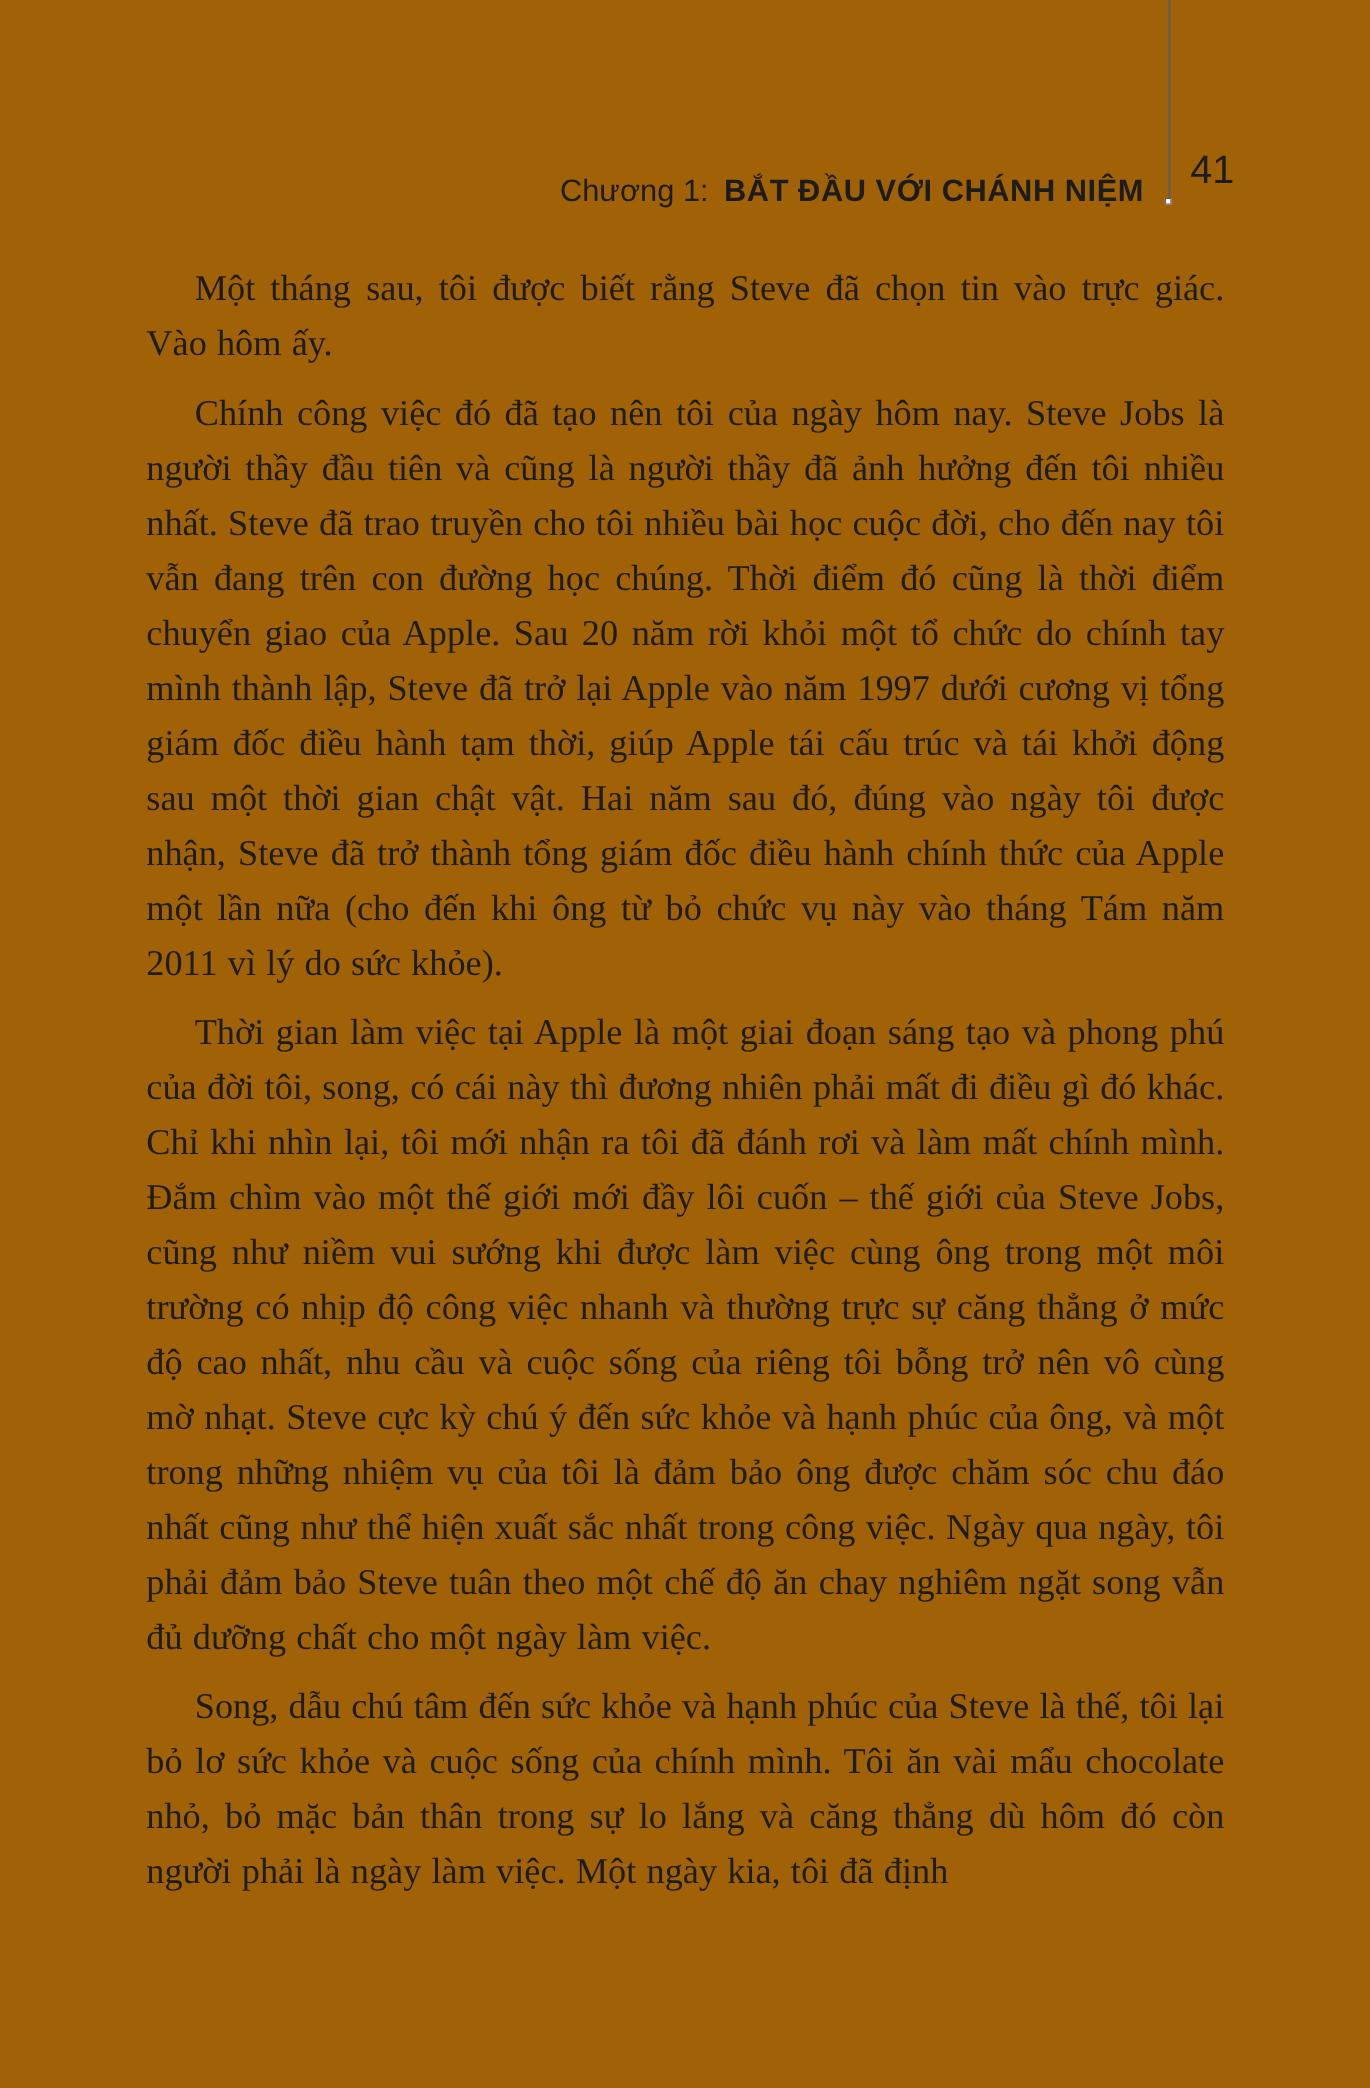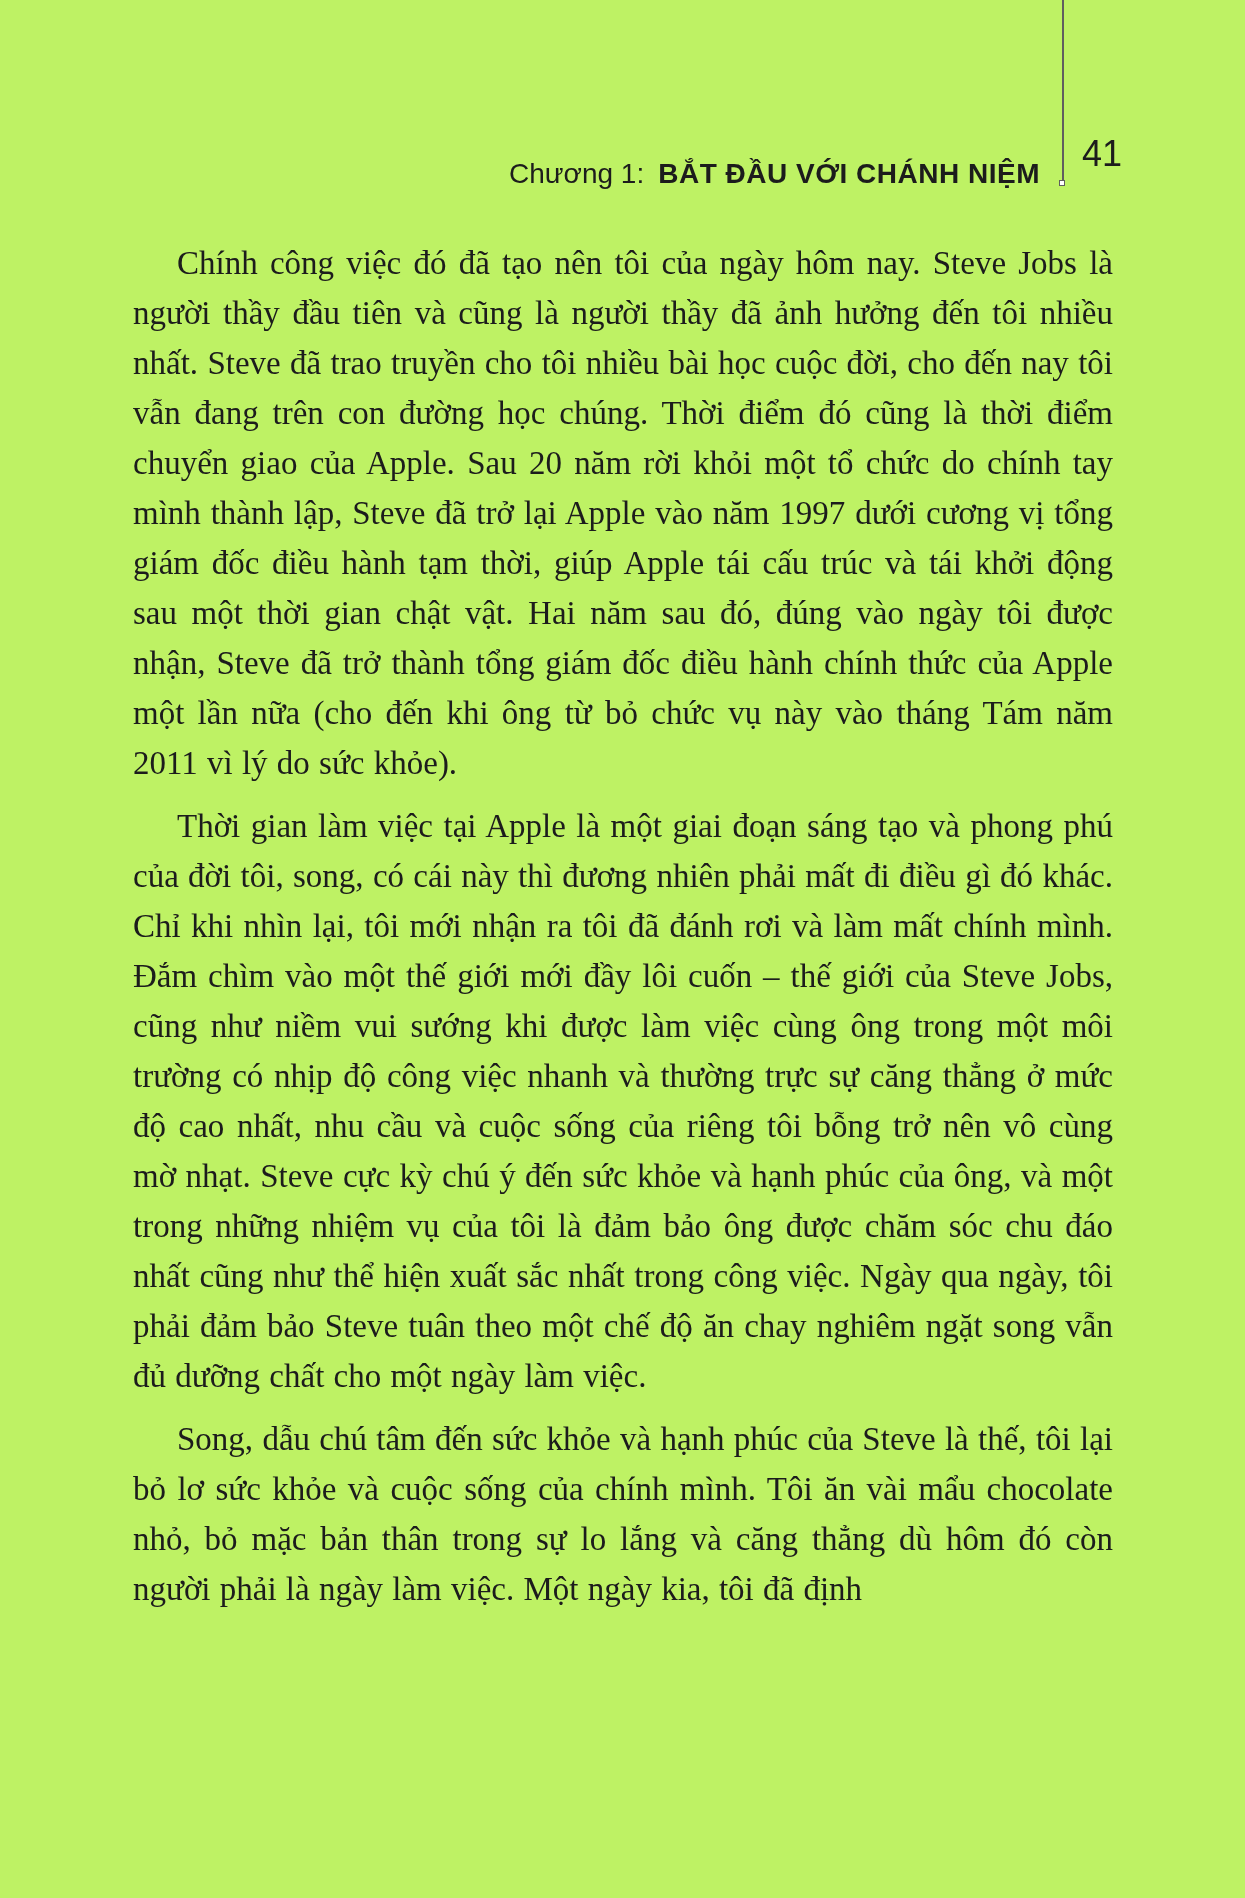--- a/index.html
+++ b/index.html
@@ -4,21 +4,21 @@
 <style>
   html, body {
     margin: 0;
     padding: 0;
     background: #ffffff;
   }
   .page {
     position: relative;
     width: 1245px;
     height: 1898px;
-    background: #bef264;
+    background: #a16207;
     overflow: hidden;
     font-family: "Liberation Serif", serif;
     color: #1c1c1c;
   }
   
   .running-header {
     position: absolute;
     top: 158px;
     right: 205px;
     white-space: nowrap;
@@ -87,18 +87,19 @@
   <div class="header-rule"></div>
   <div class="header-rule-dot"></div>
 
   <div class="running-header">
     <span class="chapter-label">Chương 1:</span><span class="chapter-title">BẮT ĐẦU VỚI CHÁNH NIỆM</span>
   </div>
 
   <div class="page-number">41</div>
 
   <div class="body-text">
+    <p>Một tháng sau, tôi được biết rằng Steve đã chọn tin vào trực giác. Vào hôm ấy.</p>
     <p>Chính công việc đó đã tạo nên tôi của ngày hôm nay. Steve Jobs là người thầy đầu tiên và cũng là người thầy đã ảnh hưởng đến tôi nhiều nhất. Steve đã trao truyền cho tôi nhiều bài học cuộc đời, cho đến nay tôi vẫn đang trên con đường học chúng. Thời điểm đó cũng là thời điểm chuyển giao của Apple. Sau 20 năm rời khỏi một tổ chức do chính tay mình thành lập, Steve đã trở lại Apple vào năm 1997 dưới cương vị tổng giám đốc điều hành tạm thời, giúp Apple tái cấu trúc và tái khởi động sau một thời gian chật vật. Hai năm sau đó, đúng vào ngày tôi được nhận, Steve đã trở thành tổng giám đốc điều hành chính thức của Apple một lần nữa (cho đến khi ông từ bỏ chức vụ này vào tháng Tám năm 2011 vì lý do sức khỏe).</p>
     <p>Thời gian làm việc tại Apple là một giai đoạn sáng tạo và phong phú của đời tôi, song, có cái này thì đương nhiên phải mất đi điều gì đó khác. Chỉ khi nhìn lại, tôi mới nhận ra tôi đã đánh rơi và làm mất chính mình. Đắm chìm vào một thế giới mới đầy lôi cuốn – thế giới của Steve Jobs, cũng như niềm vui sướng khi được làm việc cùng ông trong một môi trường có nhịp độ công việc nhanh và thường trực sự căng thẳng ở mức độ cao nhất, nhu cầu và cuộc sống của riêng tôi bỗng trở nên vô cùng mờ nhạt. Steve cực kỳ chú ý đến sức khỏe và hạnh phúc của ông, và một trong những nhiệm vụ của tôi là đảm bảo ông được chăm sóc chu đáo nhất cũng như thể hiện xuất sắc nhất trong công việc. Ngày qua ngày, tôi phải đảm bảo Steve tuân theo một chế độ ăn chay nghiêm ngặt song vẫn đủ dưỡng chất cho một ngày làm việc.</p>
     <p>Song, dẫu chú tâm đến sức khỏe và hạnh phúc của Steve là thế, tôi lại bỏ lơ sức khỏe và cuộc sống của chính mình. Tôi ăn vài mẩu chocolate nhỏ, bỏ mặc bản thân trong sự lo lắng và căng thẳng dù hôm đó còn người phải là ngày làm việc. Một ngày kia, tôi đã định</p>
   </div>
 
 </div>
 
 </body></html>

